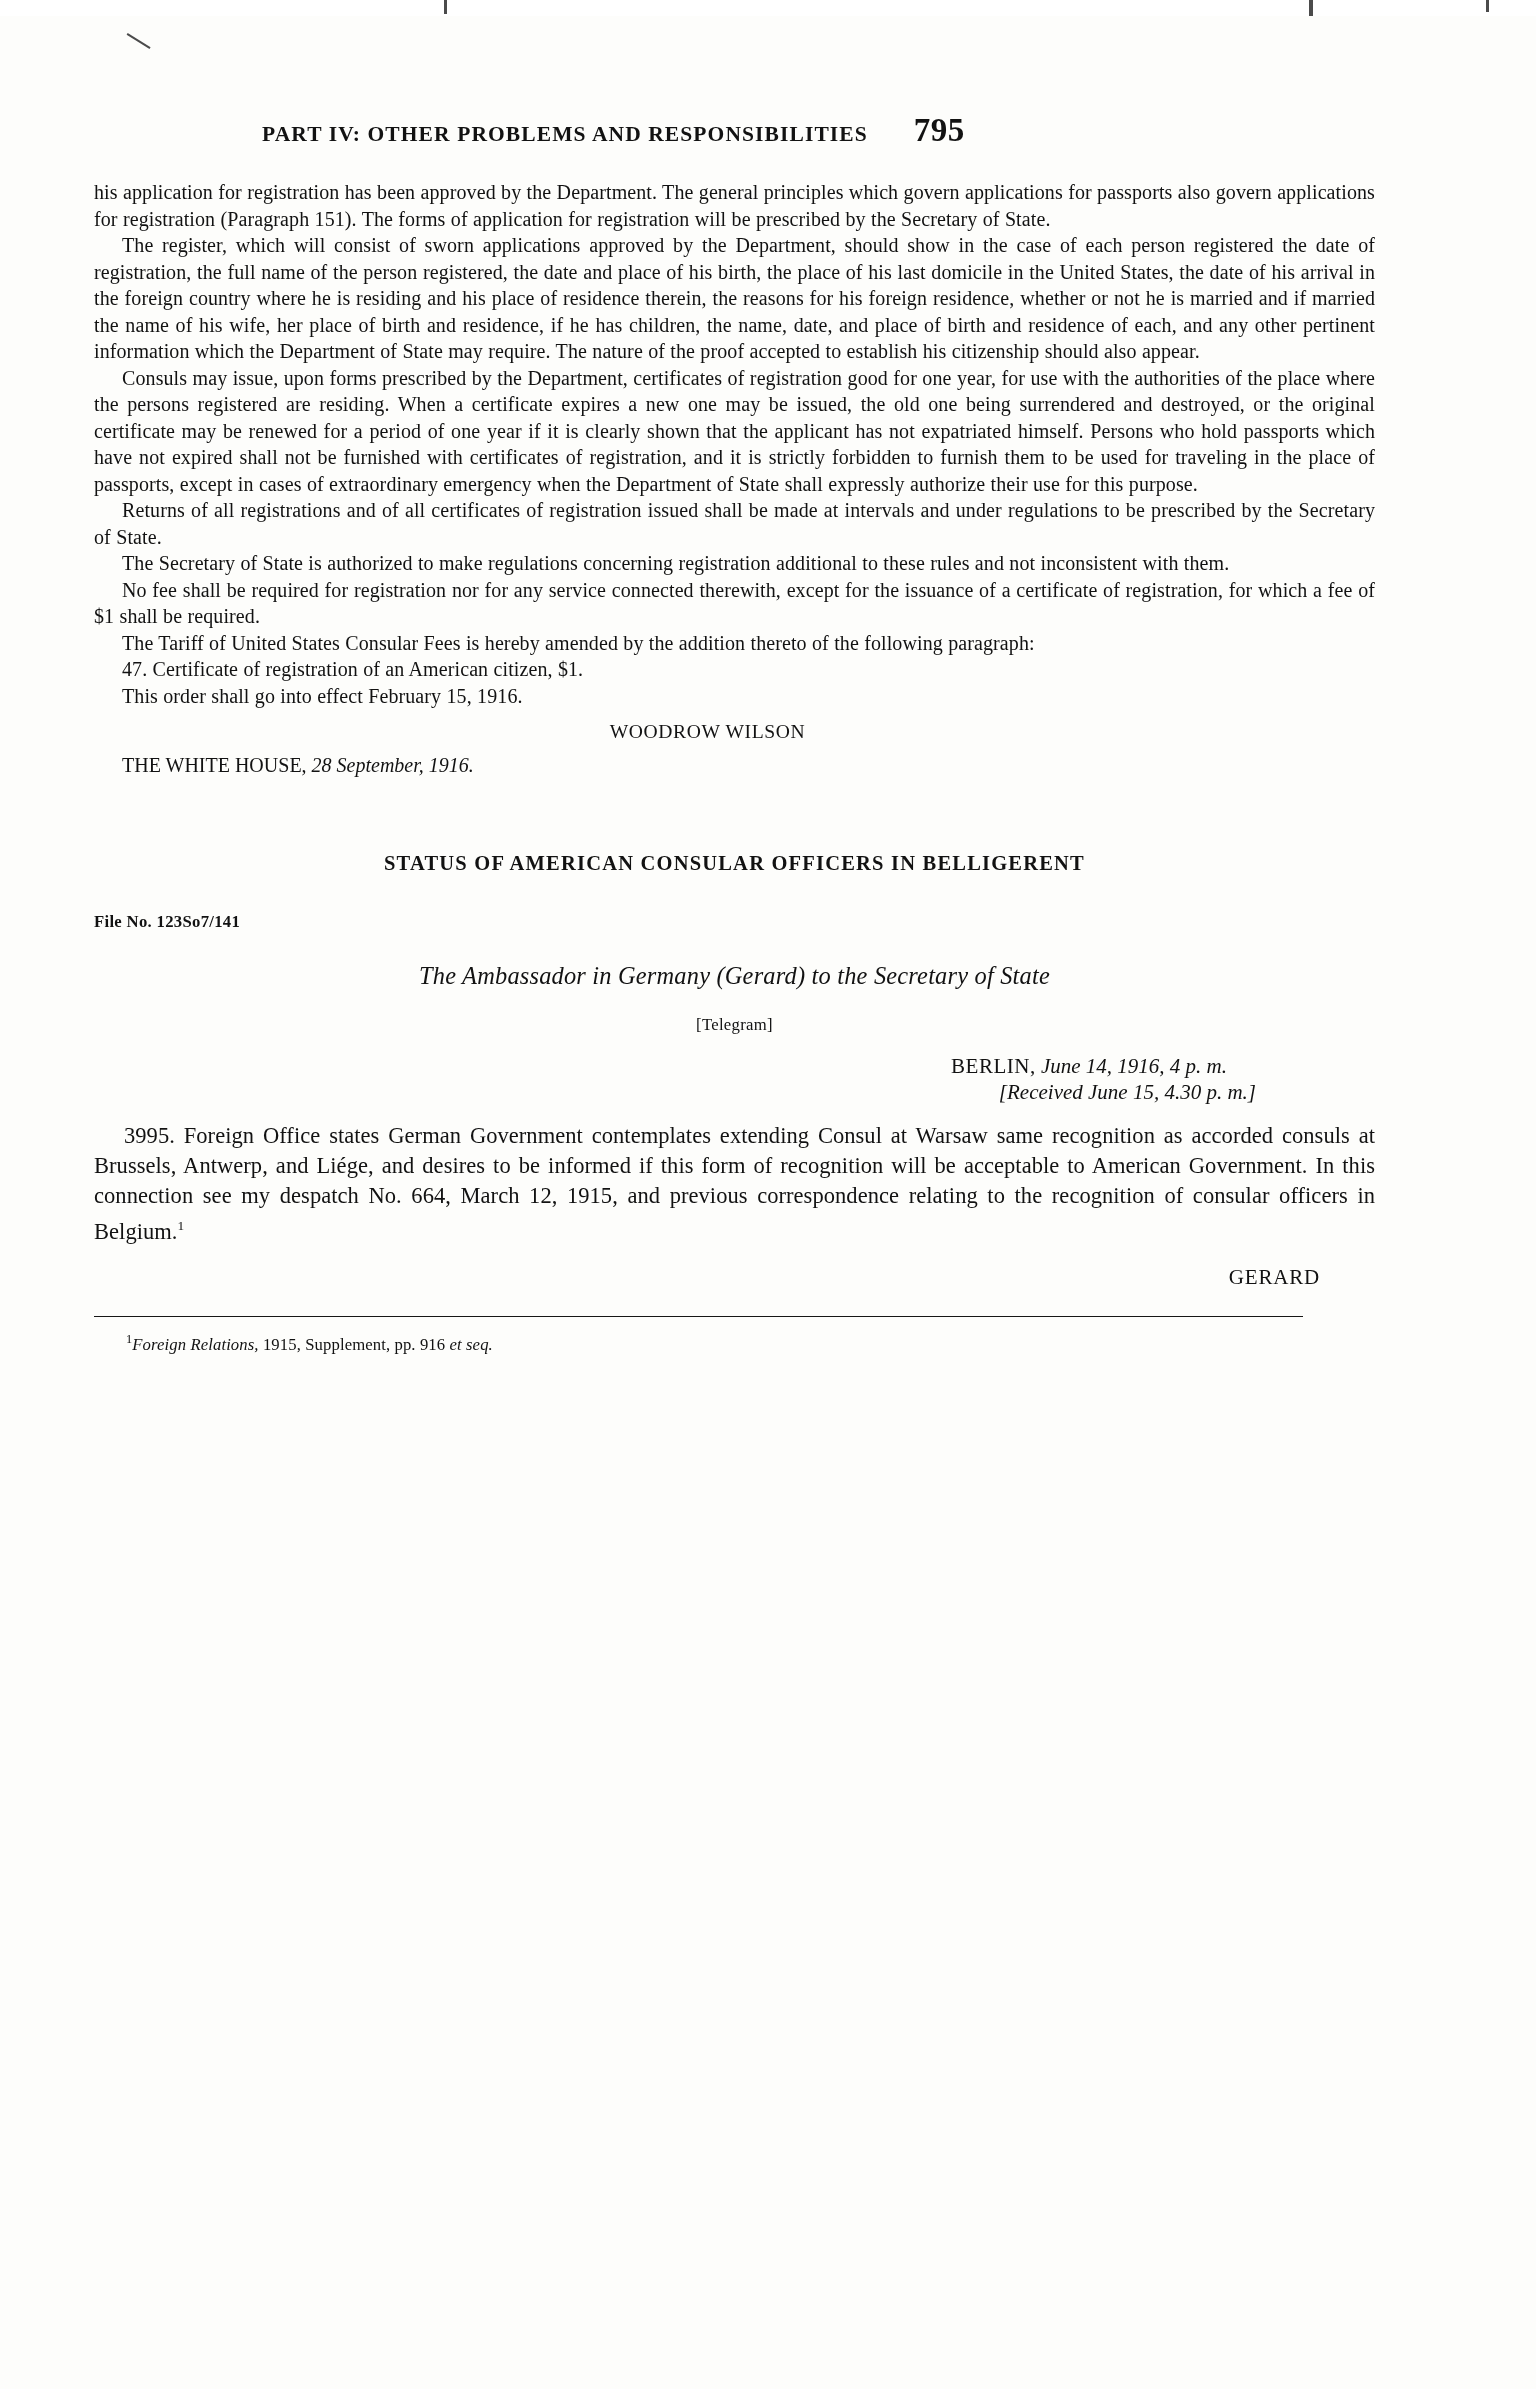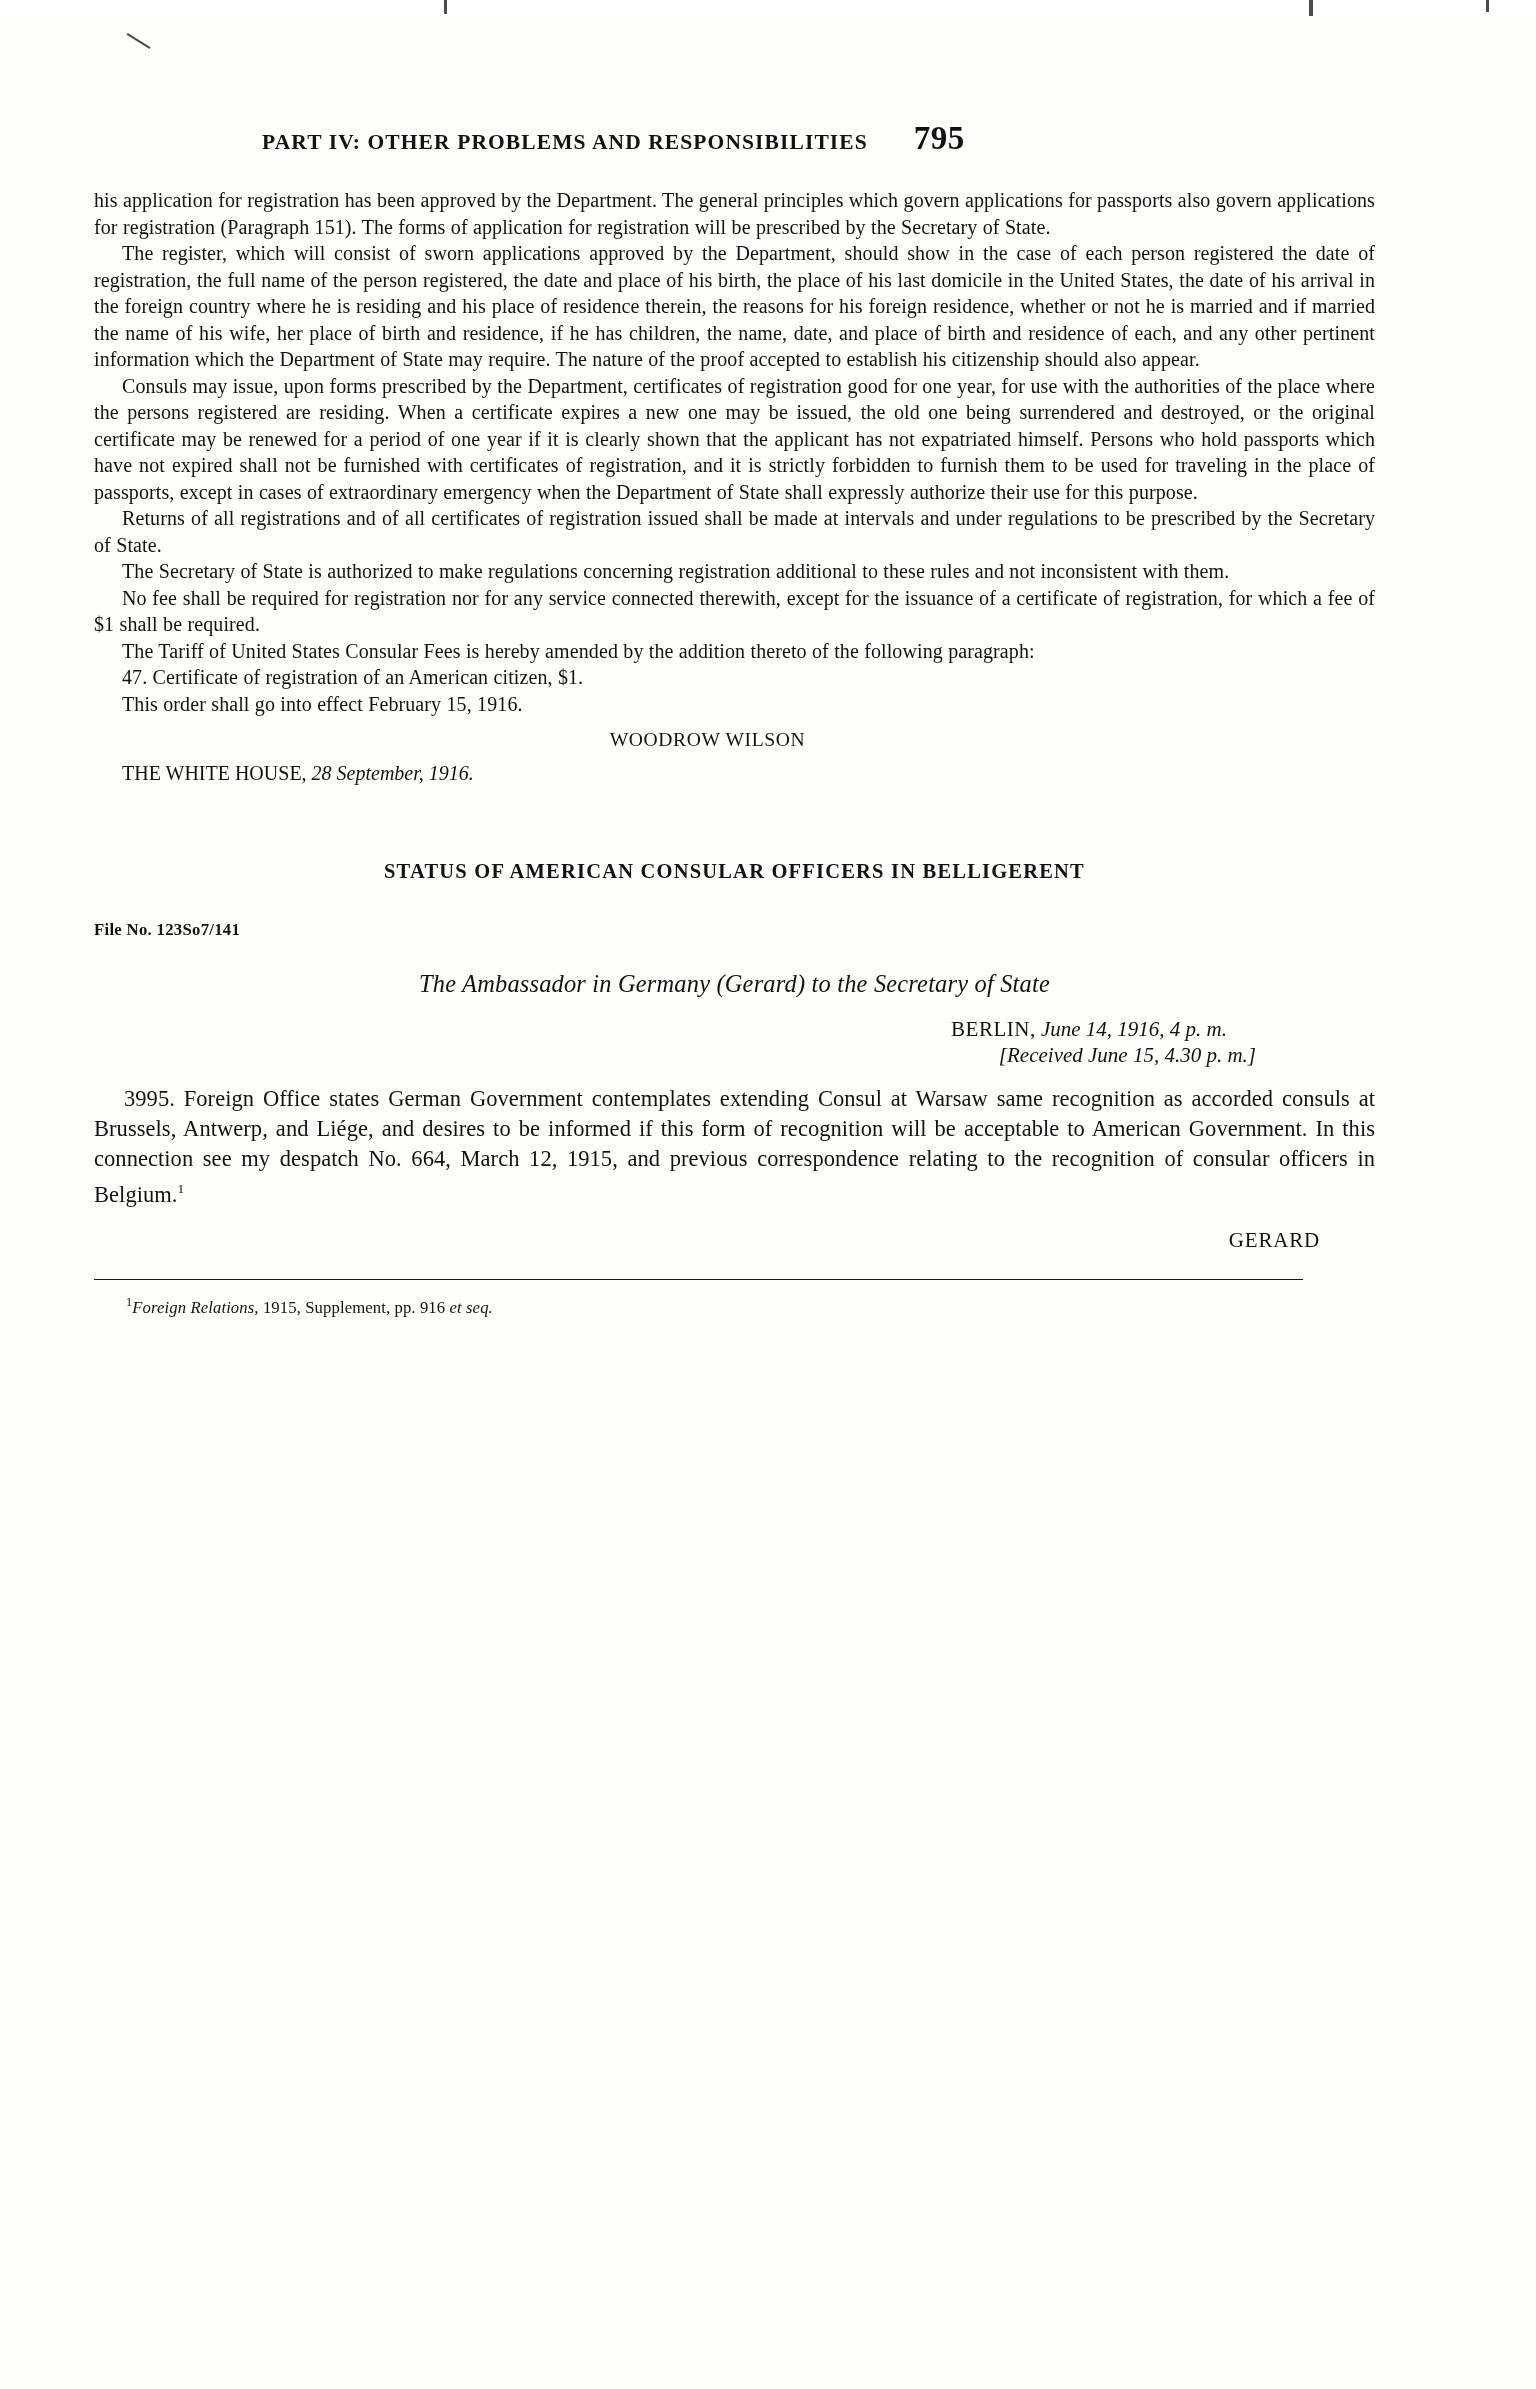--- a/index.html
+++ b/index.html
@@ -50,21 +50,20 @@
     font-size: 21.5px;
     letter-spacing: 1.1px;
     font-weight: 700;
     white-space: nowrap;
   }
   .runhead-page {
     font-size: 33px;
     font-weight: 700;
     margin-left: 46px;
     letter-spacing: 0.5px;
-    margin-top: 8px;
   }
   p.body {
     font-size: 20px;
     line-height: 26.5px;
     text-align: justify;
     margin: 0;
     text-indent: 0;
     letter-spacing: 0.1px;
     word-spacing: 0.2px;
   }
@@ -205,20 +204,21 @@
     </div>
 
     <div class="section-title">
       <div>STATUS OF AMERICAN CONSULAR OFFICERS IN BELLIGERENT</div>
     </div>
 
     <div class="file-no">File No. 123So7/141</div>
 
     <div class="doc-heading">The Ambassador in Germany (Gerard) to the Secretary of State</div>
 
+    <div class="telegram">[Telegram]</div>
 
     <div class="dateline">
       <span class="city">BERLIN,</span>
       <em>June 14, 1916, 4 p. m.</em>
     </div>
     <div class="received">[Received June 15, 4.30 p. m.]</div>
 
     <p class="telegram-body"><span>3995. Foreign Office states German Government contemplates extending Consul at Warsaw same recognition as accorded consuls at Brussels, Antwerp, and Liége, and desires to be informed if this form of recognition will be acceptable to American Government. In this connection see my despatch No. 664, March 12, 1915, and previous correspondence relating to the recognition of consular officers in Belgium.</span><sup class="fn">1</sup></p>
 
     <div class="sign-gerard">GERARD</div>

